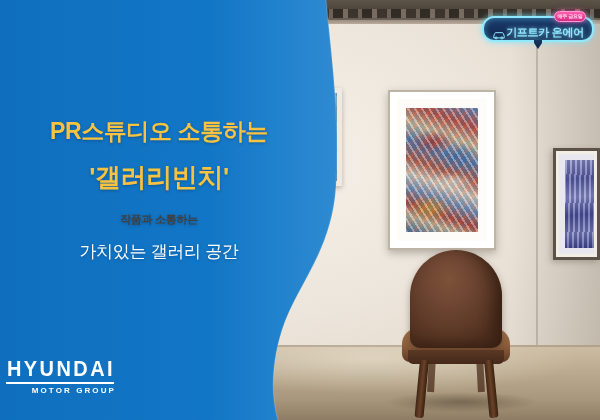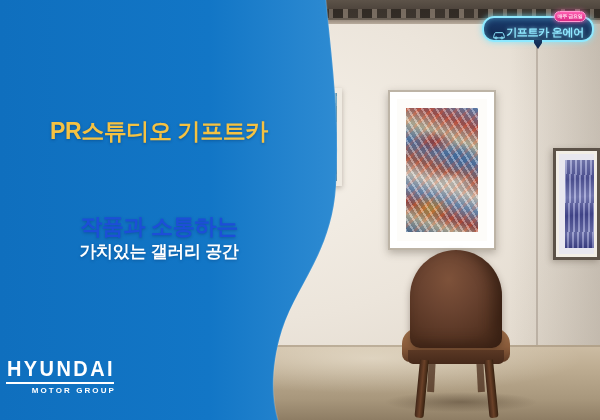--- a/index.html
+++ b/index.html
@@ -199,26 +199,26 @@
     color:#F5C242;font-size:23px;font-weight:700;letter-spacing:-.4px;
     text-shadow:0 1px 3px rgba(0,40,85,.40);
   }
   .headline2{
     position:absolute;left:0;top:160px;width:318px;text-align:center;
     color:#F5C242;font-size:26px;font-weight:700;letter-spacing:-.4px;
     text-shadow:0 1px 3px rgba(0,40,85,.40);
   }
   .sub1{
     position:absolute;left:0;top:212px;width:318px;text-align:center;
-    color:#1d4ed8;font-size:22px;font-weight:700;letter-spacing:-.3px;
+    color:#404040;font-size:11px;font-weight:700;letter-spacing:-.3px;
     text-shadow:0 1px 3px rgba(0,40,85,.35);
   }
   .sub2{
     position:absolute;left:0;top:240px;width:318px;text-align:center;
-    color:#ffffff;font-size:17px;font-weight:700;letter-spacing:-.3px;
+    color:#ffffff;font-size:17px;font-weight:400;letter-spacing:-.3px;
     text-shadow:0 1px 3px rgba(0,40,85,.35);
   }
 
   
   .logo{position:absolute;left:6px;top:358px;width:110px;}
   .logo-main{
     color:#ffffff;font-size:20px;font-weight:700;letter-spacing:2.4px;
     text-align:center;line-height:1;
     transform:scaleY(1.12);transform-origin:center;
   }
@@ -328,21 +328,22 @@
     </defs>
     <path d="M0,0 L326,0 C332,60 340,120 336,186
              C332,252 296,286 282,330
              C270,368 272,400 278,420
              L0,420 Z" fill="url(#blueGrad)"></path>
     <path d="M326,0 C332,60 340,120 336,186
              C332,252 296,286 282,330
              C270,368 272,400 278,420" fill="none" stroke="rgba(255,255,255,.14)" stroke-width="1.5"></path>
   </svg>
 
-  <div class="headline">PR스튜디오 기프트카</div>
+  <div class="headline">PR스튜디오 소통하는</div>
+  <div class="headline2">'갤러리빈치'</div>
   <div class="sub1">작품과 소통하는</div>
   <div class="sub2">가치있는 갤러리 공간</div>
 
   <div class="logo">
     <div class="logo-main">HYUNDAI</div>
     <div class="logo-rule"></div>
     <div class="logo-sub">MOTOR GROUP</div>
   </div>
 
   <div class="badge-wrap">

